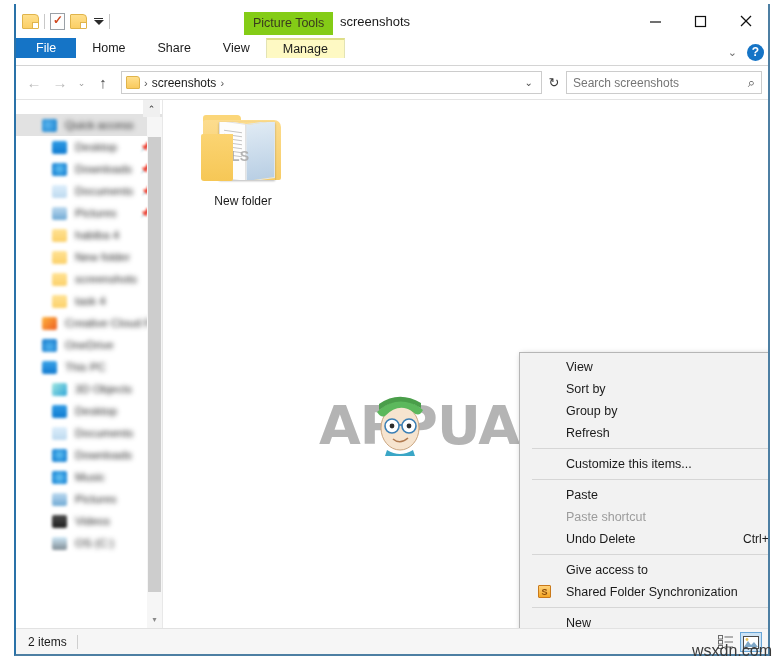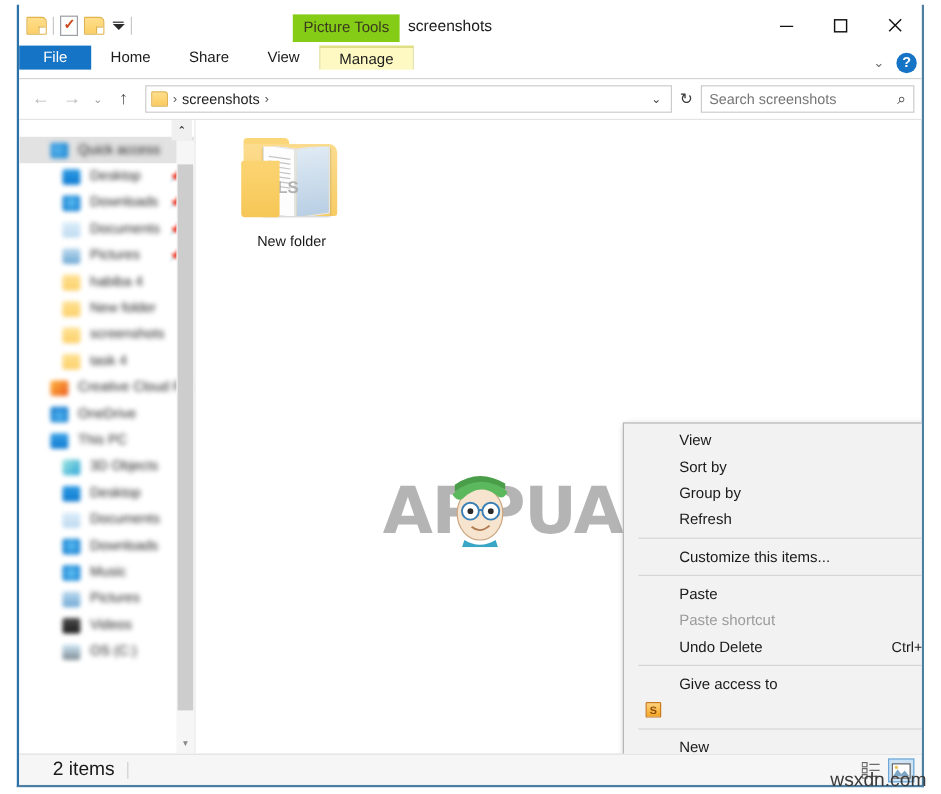--- a/index.html
+++ b/index.html
@@ -123,21 +123,21 @@
   .crumb-folder {
     width:14px;height:13px;
     background:linear-gradient(180deg,#ffdf8c 0%, #f9ca5e 100%);
     border:1px solid #e0b44b; border-radius:1px 3px 1px 1px;
   }
   .crumb-sep { color:#555; font-size:11px; }
   .crumb-text { font-size:12px; color:#1a1a1a; }
   .crumb-caret { margin-left:auto; color:#4b4b4b; font-size:10px; padding-right:4px;}
   .refresh-btn { width:20px; display:flex;align-items:center;justify-content:center; color:#3a3a3a; font-size:13px;}
   .searchbox {
-    width:178px; height:23px; border:1px solid #cccccc; background:#ffffff;
+    width:196px; height:23px; border:1px solid #cccccc; background:#ffffff;
     display:flex; align-items:center; padding:0 6px;
   }
   .searchbox input {
     border:none; outline:none; flex:1; font-size:12px; color:#5c5c5c;
     font-family:"Liberation Sans", sans-serif; background:transparent;
   }
   .search-icon { color:#4a4a4a; font-size:13px; }
 
   
   .body { flex:1 1 auto; display:flex; position:relative; overflow:hidden; }
@@ -280,21 +280,21 @@
   }
   .ctx-accel { margin-left:auto; font-size:12px; color:#1a1a1a; }
   .ctx-sep { height:1px; background:#d6d6d6; margin:4px 10px 4px 12px; }
 
   
   .statusbar {
     height:26px; background:#f6f6f6; border-top:1px solid #e2e2e2;
     display:flex; align-items:center; padding:0 6px; flex:0 0 auto;
     position:relative;
   }
-  .status-text { font-size:16px; color:#1a1a1a; padding-left:6px;margin-left:16px; }
+  .status-text { font-size:12px; color:#1a1a1a; padding-left:6px; }
   .status-divider { width:1px; height:14px; background:#cfcfcf; margin-left:10px; }
   .view-btns { position:absolute; right:6px; top:3px; display:flex; gap:3px; }
   .vb { width:22px; height:20px; display:flex; align-items:center; justify-content:center; }
   .vb.active { background:#cce3f5; border:1px solid #6aa7d8; }
   .wsxdn {
     position:absolute; right:4px; bottom:-16px; font-size:16px; color:#3a3a3a;
   }
 </style>
 </head>
 <body>
@@ -543,20 +543,21 @@
             <span class="ctx-accel">Ctrl+Z</span>
           </div>
           <div class="ctx-sep"></div>
           <div class="ctx-item">
             <span>Give access to</span>
           </div>
           <div class="ctx-item">
             <span class="ctx-icon-slot">
               <span class="ctx-shared-ico">S</span>
             </span>
+            <span>Shared Folder Synchronization</span>
           </div>
           <div class="ctx-sep"></div>
           <div class="ctx-item">
             <span>New</span>
           </div>
         </div>
     </div>
   </div>
 
   <div class="statusbar">

